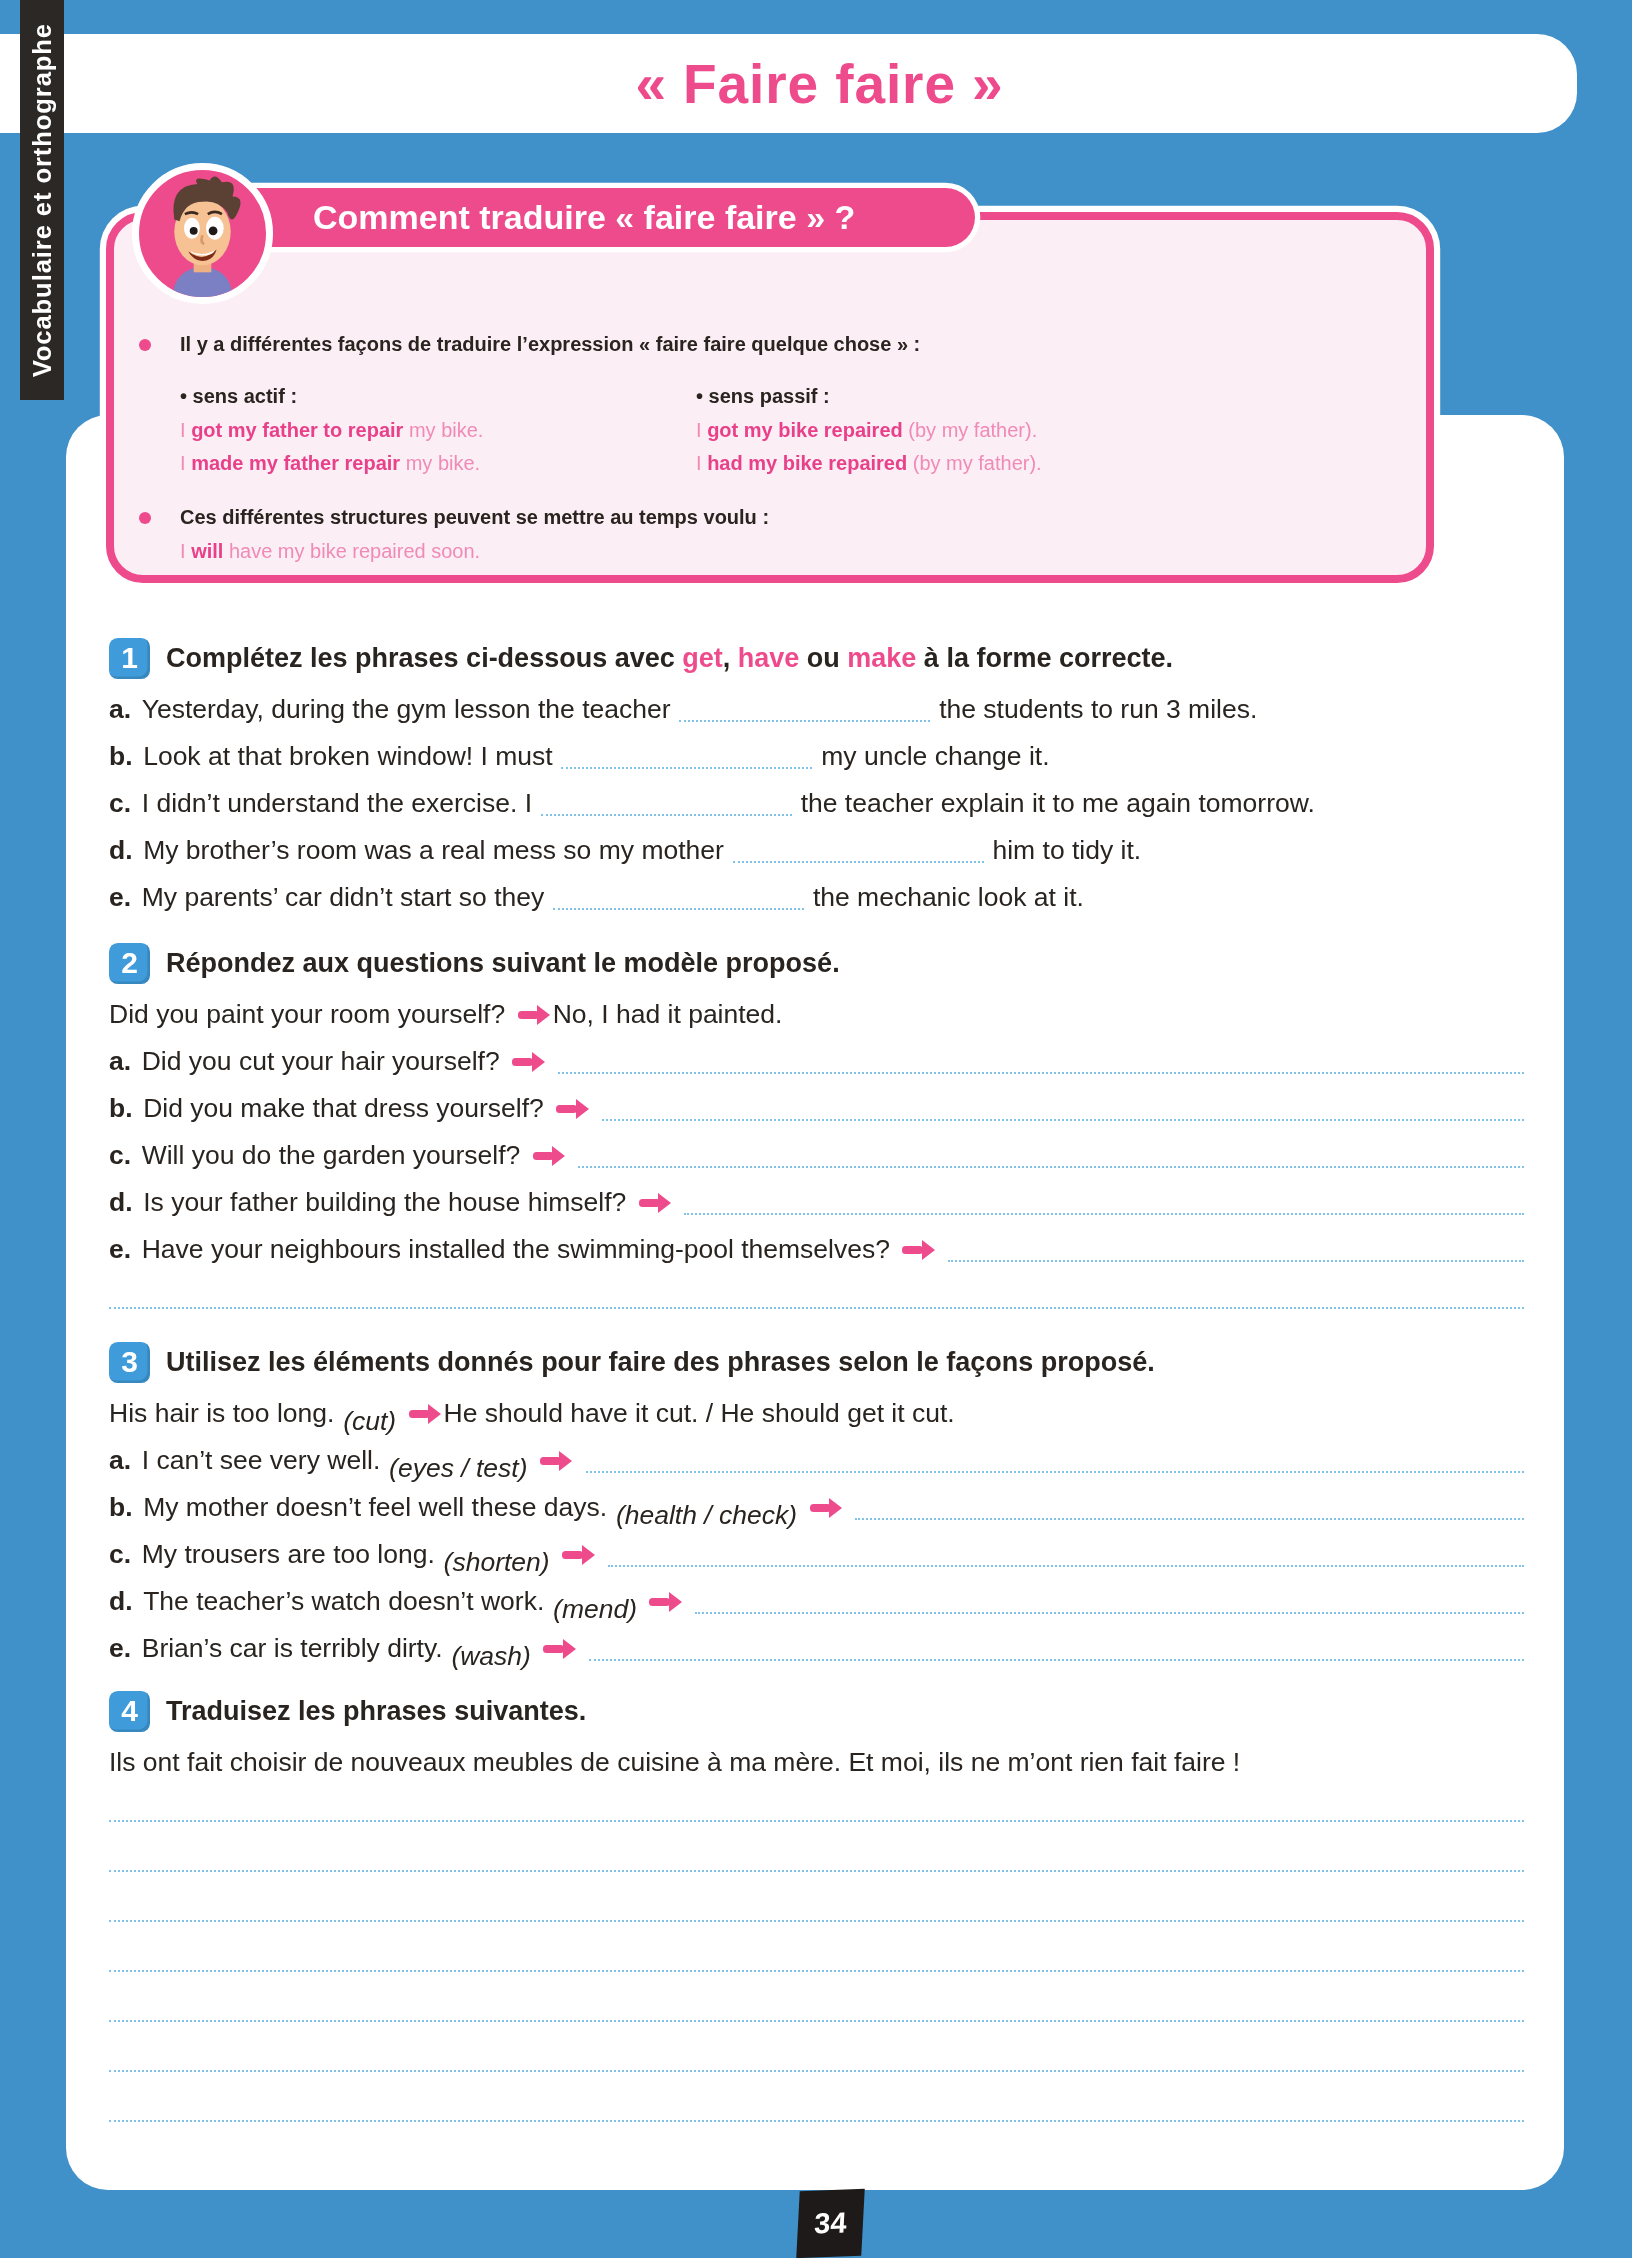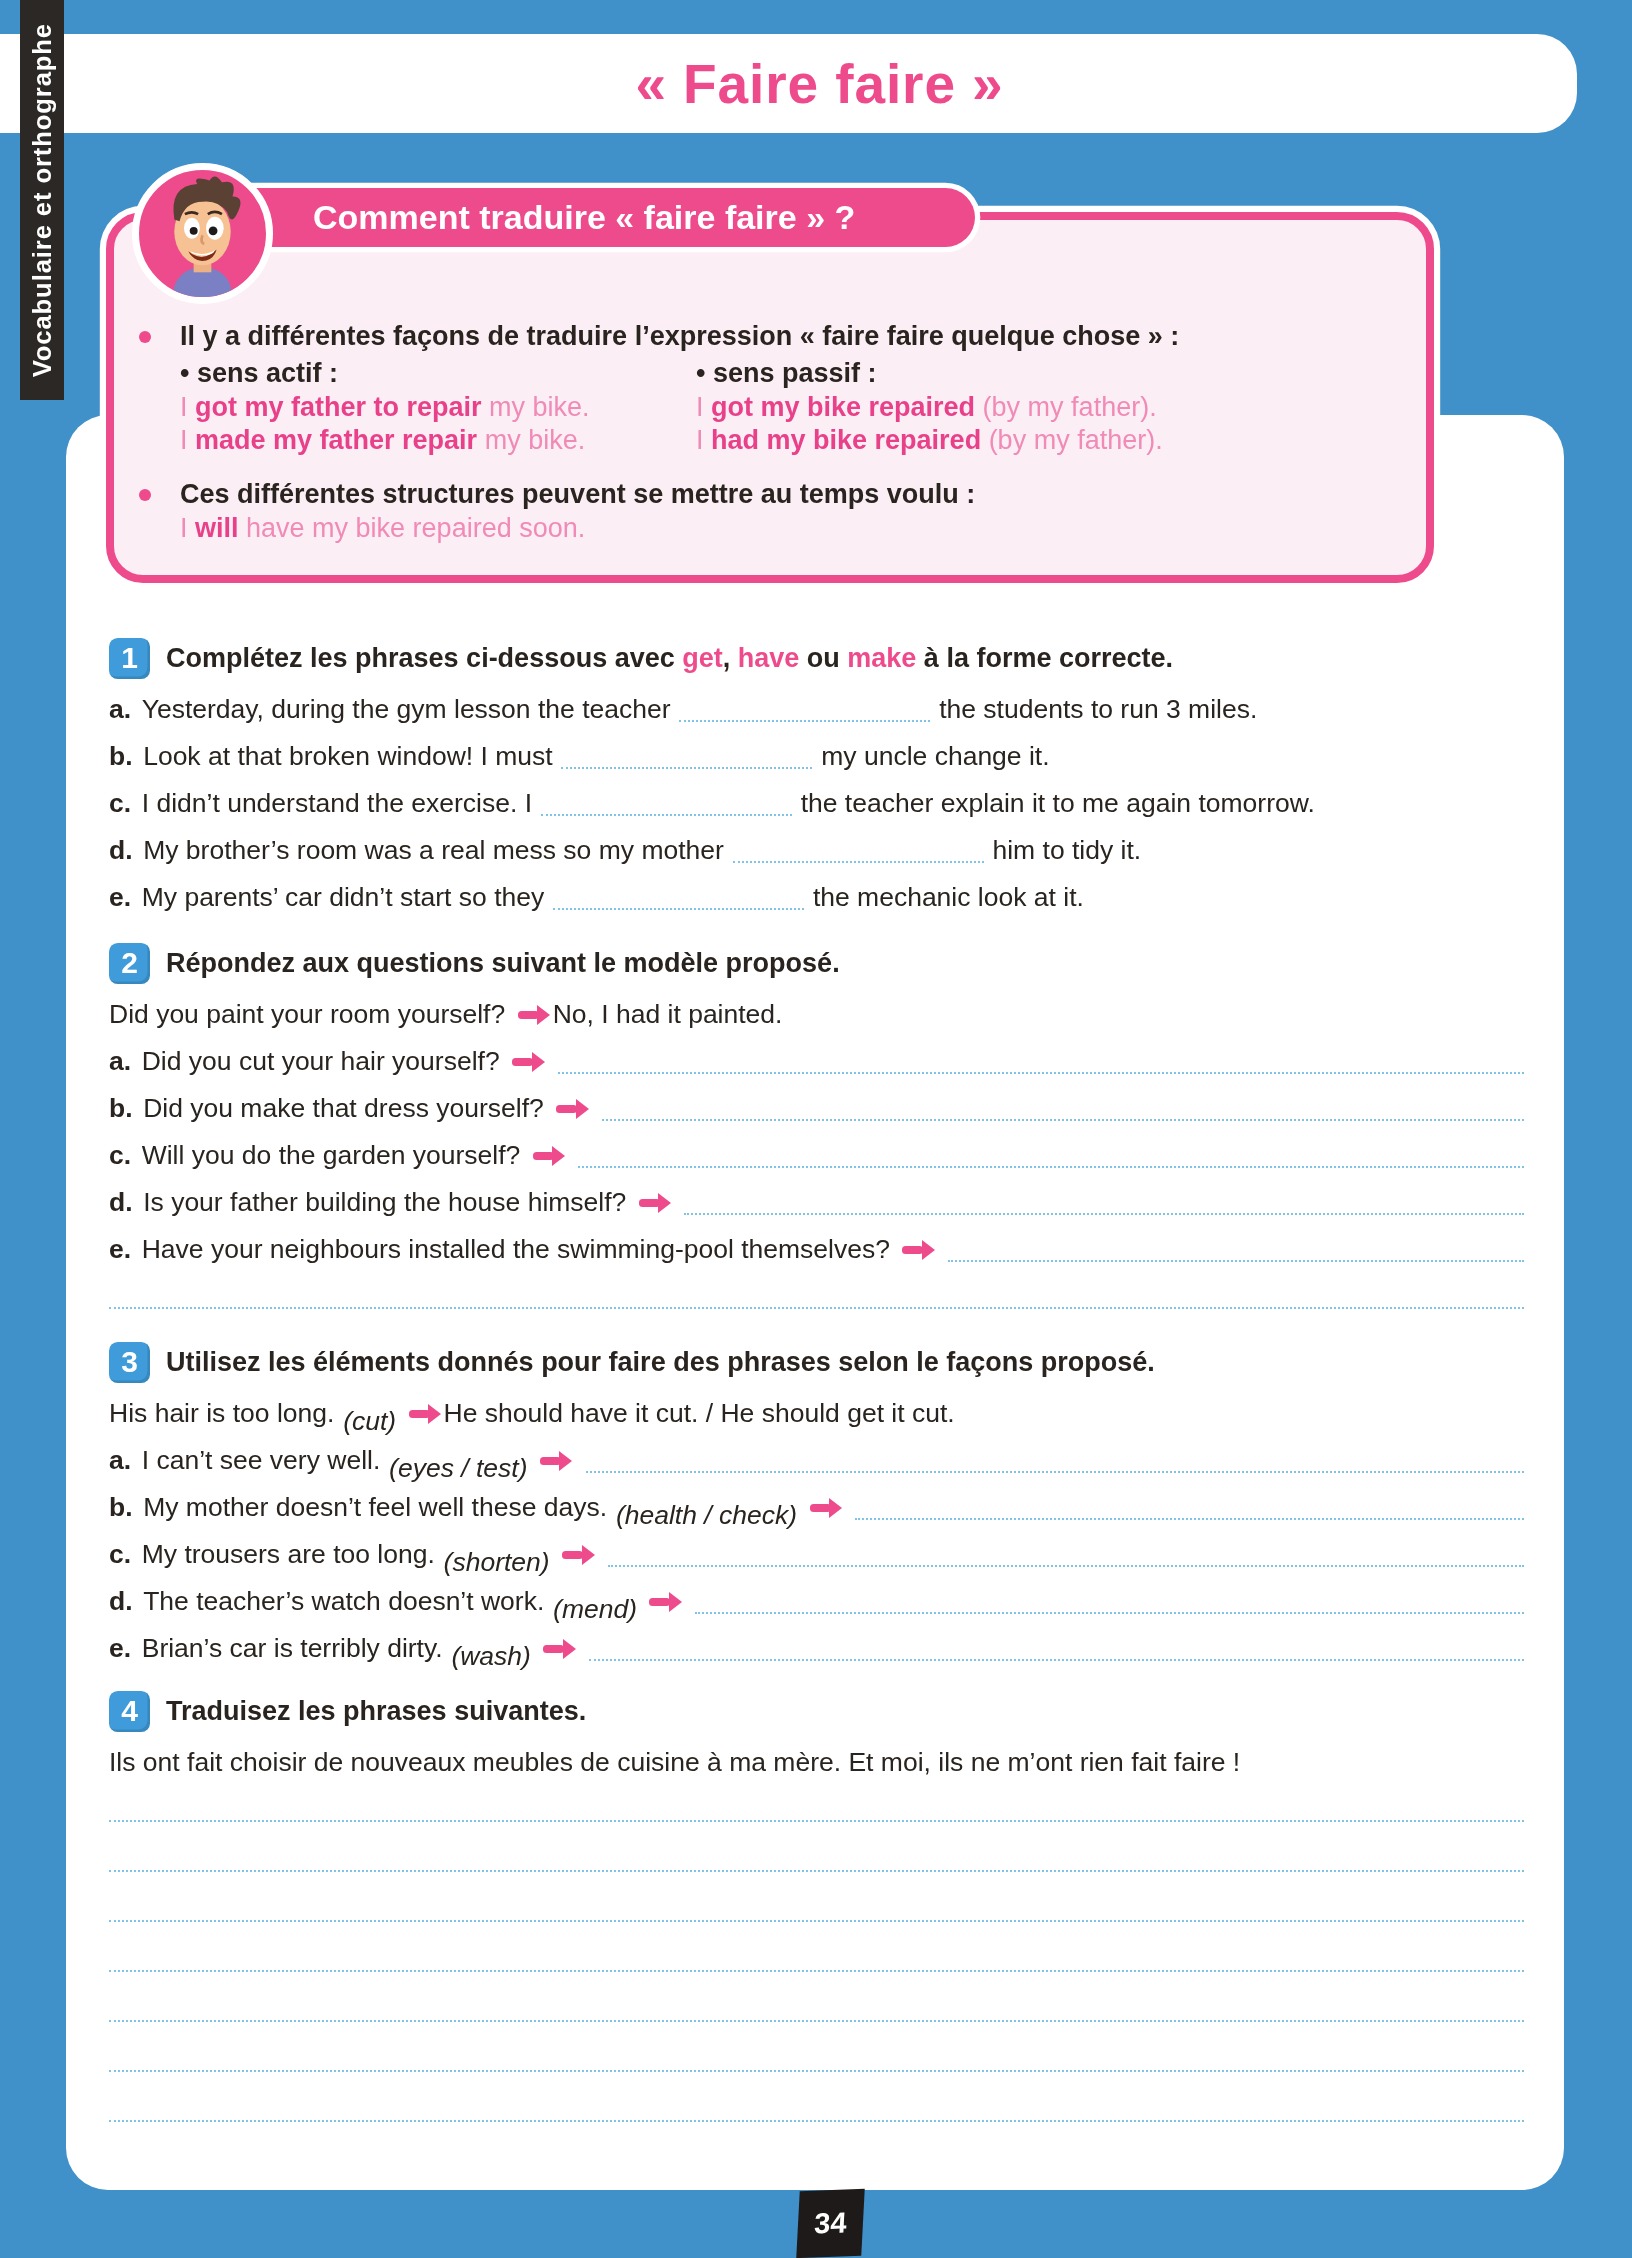--- a/index.html
+++ b/index.html
@@ -17,24 +17,24 @@
   .sidebar-tab span{writing-mode:vertical-rl;transform:rotate(180deg);color:#fff;font-weight:700;
                     font-size:25.6px;white-space:nowrap;letter-spacing:0.9px;}
 
   
   .card{position:absolute;left:66px;top:415px;width:1498px;height:1775px;background:#fff;border-radius:42px;z-index:1;}
 
   
   .info-box{position:absolute;left:106px;top:212px;width:1328px;height:371px;box-sizing:border-box;
             background:var(--pink-light,#fceef5);border:8.8px solid var(--pink,#ee4b8d);
             border-radius:37px;box-shadow:0 0 0 6.2px #fff;z-index:2;}
-  .info-content{position:absolute;left:0;top:0;right:0;padding:99px 26.5px 0 66px;font-size:27px;line-height:34px;}
+  .info-content{position:absolute;left:0;top:8px;right:0;padding:99px 26.5px 0 66px;font-size:20px;line-height:34px;}
   .b-row{position:relative;font-weight:700;line-height:35px;}
   .b-row .dot{position:absolute;left:-41px;top:11.5px;width:12.4px;height:12.4px;border-radius:50%;background:var(--pink,#ee4b8d);}
-  .ex-grid{display:grid;grid-template-columns:516px 1fr;margin-top:2px;}
+  .ex-grid{display:grid;grid-template-columns:516px 1fr;margin-top:17px;}
   .hdr{font-weight:700;line-height:35px;}
   .pink-line{line-height:33px;color:var(--pink-soft,#f08ab6);}
   .pink-line b{color:var(--pink-bold,#e8418a);}
   .b-row.second{margin-top:20px;}
 
   .banner{position:absolute;left:181px;top:188px;width:794px;height:59px;box-sizing:border-box;
           background:var(--pink,#ee4b8d);border-radius:41px;box-shadow:0 0 0 5.3px #fff;z-index:4;
           display:flex;align-items:center;padding-left:132px;}
   .banner span{color:#fff;font-size:34px;font-weight:700;white-space:nowrap;}
 

